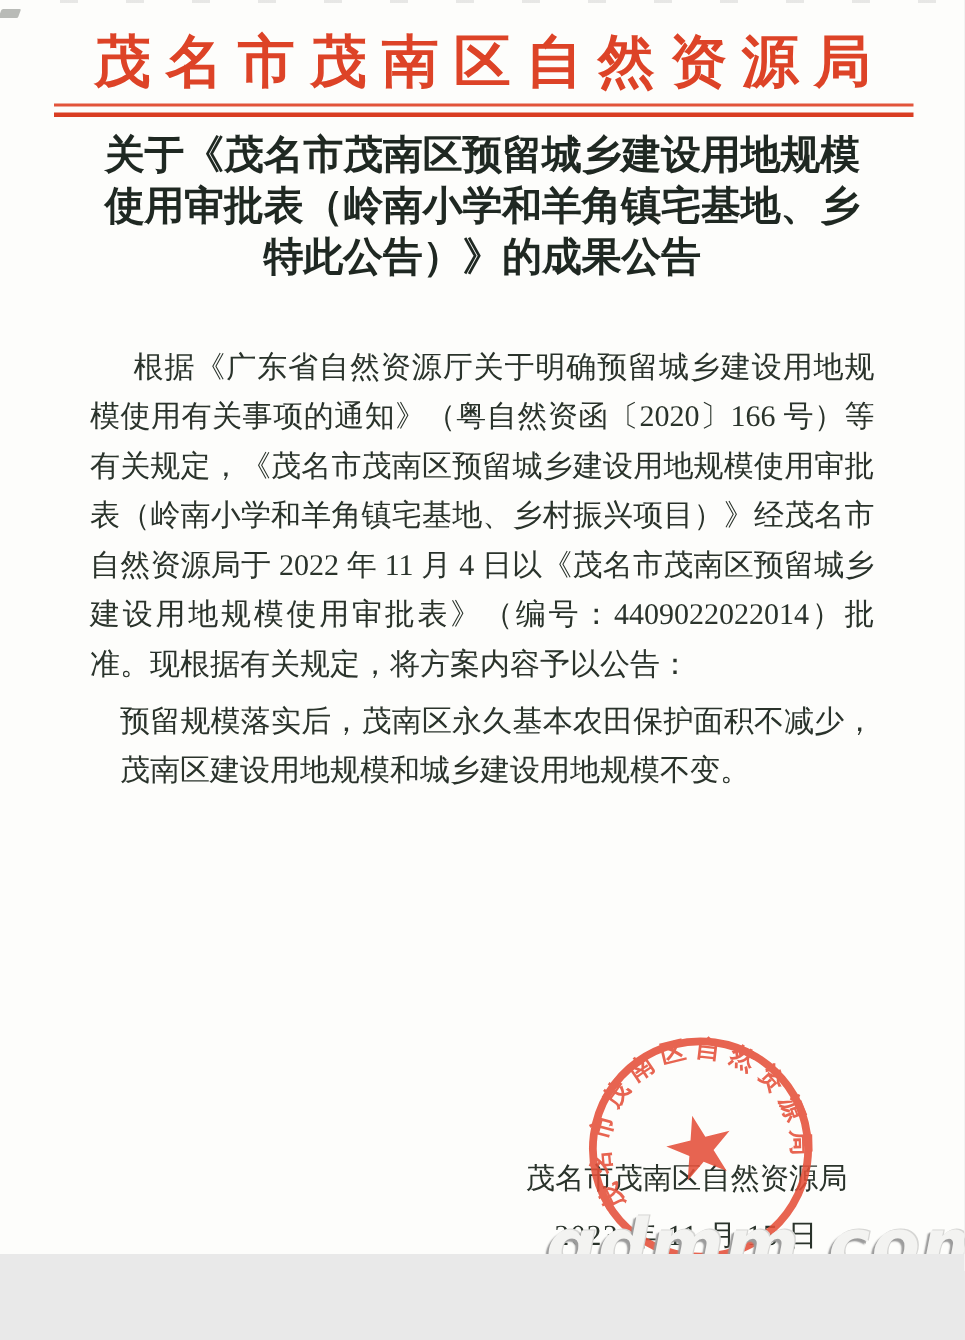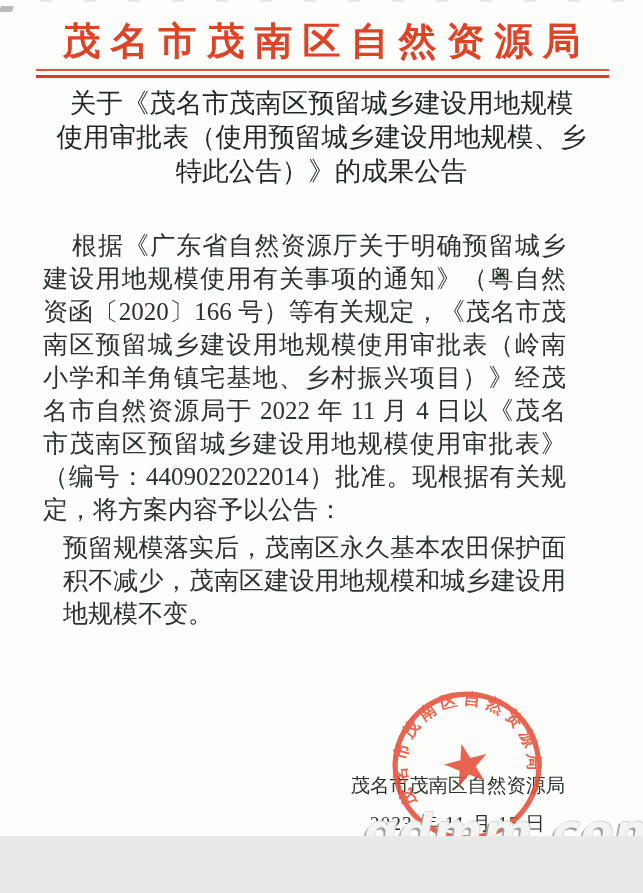--- a/index.html
+++ b/index.html
@@ -23,26 +23,26 @@
     font-size:38px;font-weight:bold;color:#dd4327;
     letter-spacing:10px;padding-left:10px;
   }
   .redline{
     position:absolute;top:69px;left:36px;right:34px;height:4px;
     border-top:2px solid #e2543a;border-bottom:3px solid #d93d22;
   }
   .title{
     position:absolute;top:86px;left:40px;right:40px;margin:0;
     text-align:center;font-size:26.5px;line-height:34px;
-    font-weight:normal;color:#1f2822;
+    font-weight:bold;color:#1f2822;
   }
   .title span{display:block;}
   .body-text{
-    position:absolute;top:229px;left:43px;width:523px;
-    font-size:25px;line-height:33px;text-align:justify;
+    position:absolute;top:229px;left:60px;width:523px;
+    font-size:20px;line-height:33px;text-align:justify;
     color:#2a332b;
   }
   .body-text p{margin:0;}
   .body-text p.indent{text-indent:29px;}
   .body-text p.spaced{margin-top:5px;margin-left:20px;}
   .sigblock{
     position:absolute;top:772px;right:78px;text-align:center;
     font-size:19.5px;color:#2a332b;
   }
   .sig-date{margin-top:11px;letter-spacing:1px;}
@@ -66,21 +66,21 @@
 
   <div class="corner-mark"></div>
   <div class="top-smudge"></div>
 
   <h1 class="agency">茂名市茂南区自然资源局</h1>
 
   <div class="redline"></div>
 
   <h2 class="title">
     <span>关于《茂名市茂南区预留城乡建设用地规模</span>
-    <span>使用审批表（使用预留城乡建设用地规模、乡</span>
+    <span>使用审批表（岭南小学和羊角镇宅基地、乡</span>
     <span>特此公告）》的成果公告</span>
   </h2>
 
   <div class="body-text">
     <p class="indent">根据《广东省自然资源厅关于明确预留城乡建设用地规模使用有关事项的通知》（粤自然资函〔2020〕166 号）等有关规定，《茂名市茂南区预留城乡建设用地规模使用审批表（岭南小学和羊角镇宅基地、乡村振兴项目）》经茂名市自然资源局于 2022 年 11 月 4 日以《茂名市茂南区预留城乡建设用地规模使用审批表》（编号：4409022022014）批准。现根据有关规定，将方案内容予以公告：</p>
     <p class="spaced">预留规模落实后，茂南区永久基本农田保护面积不减少，茂南区建设用地规模和城乡建设用地规模不变。</p>
   </div>
 
   <div class="sigblock">
     <div class="sig-agency">茂名市茂南区自然资源局</div>

